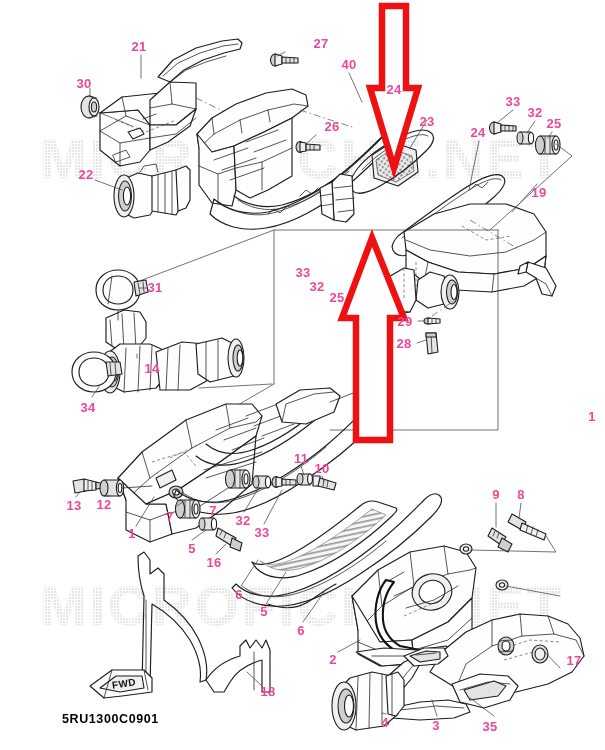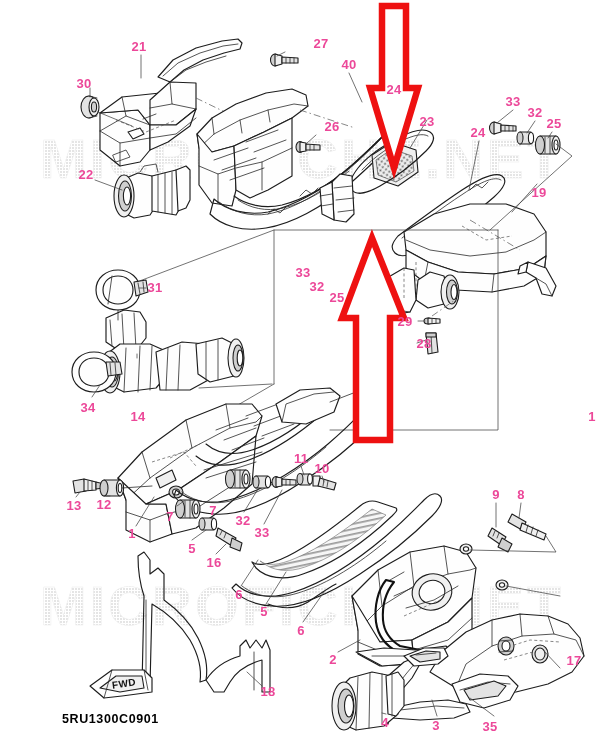--- a/index.html
+++ b/index.html
@@ -598,22 +598,22 @@
   <div class="callout" style="left:535px; top:112px;">32</div>
   <div class="callout" style="left:554px; top:123px;">25</div>
   <div class="callout" style="left:478px; top:132px;">24</div>
   <div class="callout" style="left:539px; top:192px;">19</div>
   <div class="callout" style="left:86px;  top:174px;">22</div>
   <div class="callout" style="left:155px; top:287px;">31</div>
   <div class="callout" style="left:303px; top:272px;">33</div>
   <div class="callout" style="left:317px; top:286px;">32</div>
   <div class="callout" style="left:337px; top:297px;">25</div>
   <div class="callout" style="left:405px; top:321px;">29</div>
-  <div class="callout" style="left:424px; top:343px;">28</div>
-  <div class="callout" style="left:138px; top:368px;margin-top:48px;">14</div>
+  <div class="callout" style="left:404px; top:343px;">28</div>
+  <div class="callout" style="left:152px; top:368px;">14</div>
   <div class="callout" style="left:88px;  top:407px;text-align:right;">34</div>
   <div class="callout" style="left:301px; top:458px;text-align:right;">11</div>
   <div class="callout" style="left:322px; top:468px;">10</div>
   <div class="callout" style="left:74px;  top:505px;">13</div>
   <div class="callout" style="left:104px; top:504px;">12</div>
   <div class="callout" style="left:132px; top:533px;">1</div>
   <div class="callout" style="left:170px; top:516px;">7</div>
   <div class="callout" style="left:243px; top:520px;">32</div>
   <div class="callout" style="left:262px; top:532px;">33</div>
   <div class="callout" style="left:213px; top:510px;">7</div>

